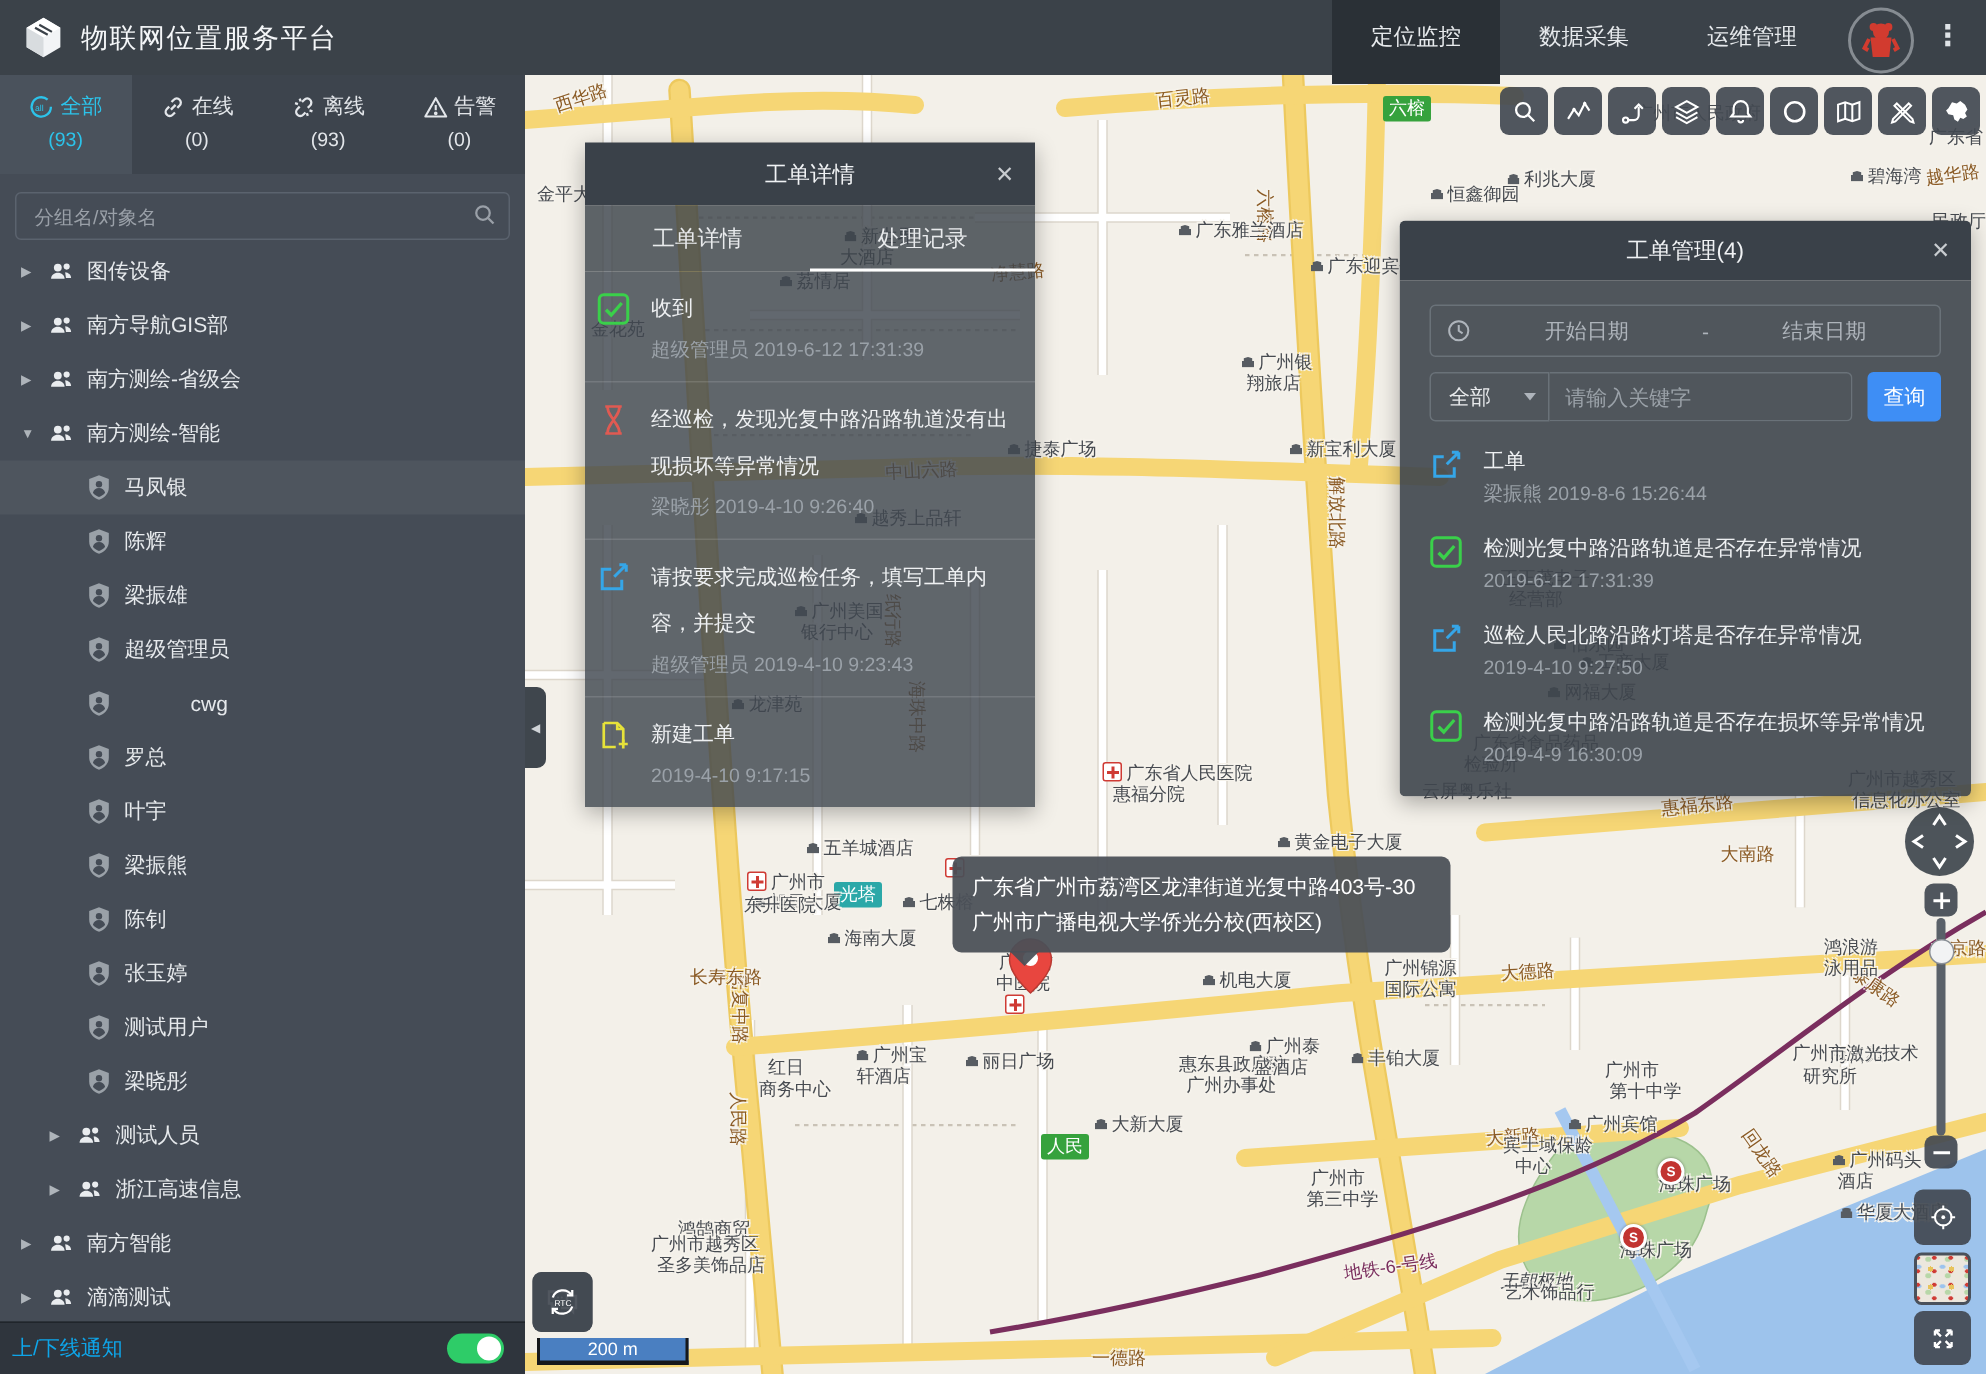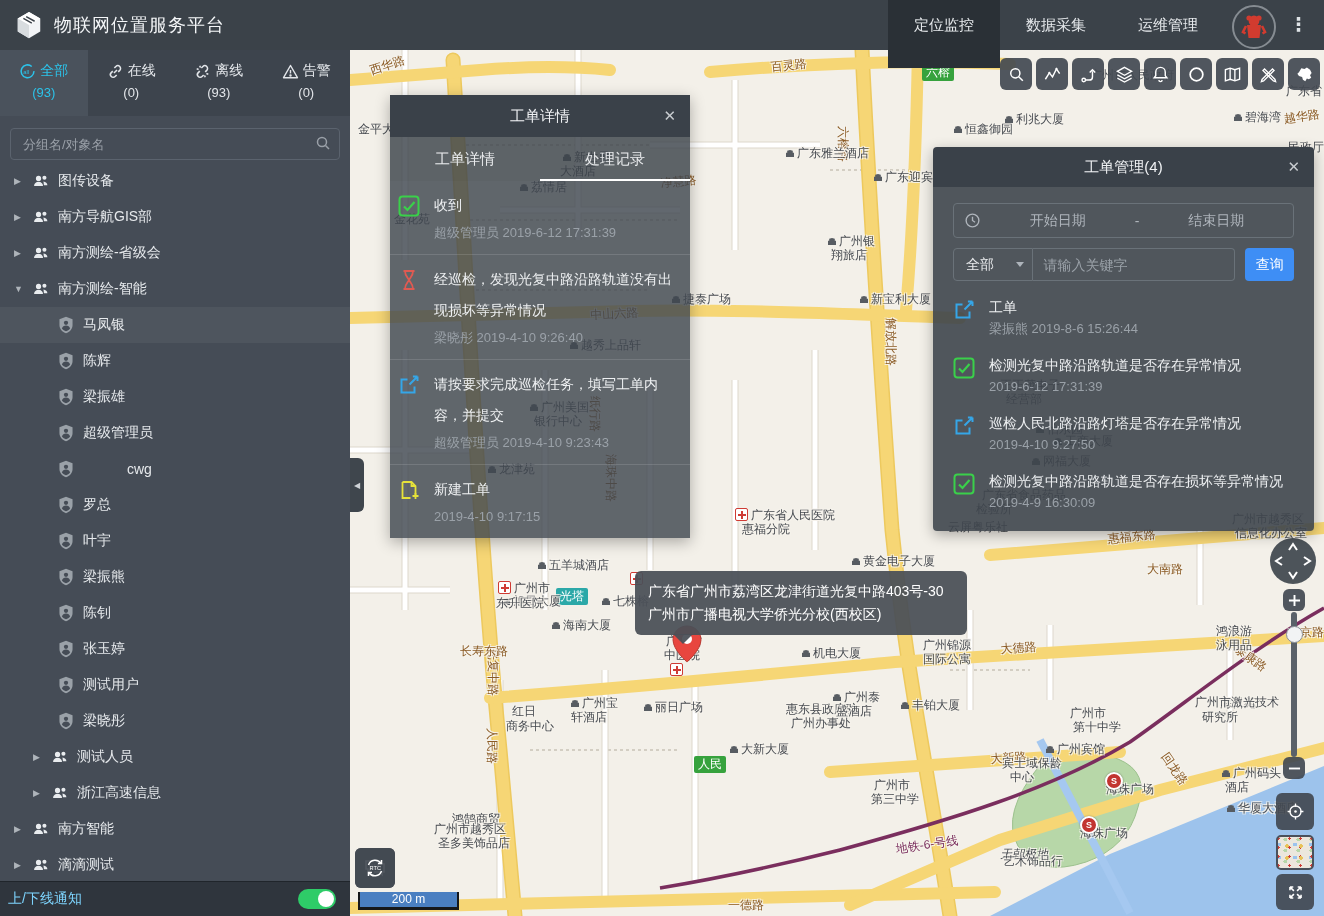--- a/index.html
+++ b/index.html
@@ -3,21 +3,21 @@
 <meta charset="utf-8">
 <style>
   html,body{margin:0;padding:0;background:#1d2126;font-family:"Liberation Sans","DejaVu Sans",sans-serif;}
   .screen{position:relative;width:1324px;height:916px;overflow:hidden;background:#f3f0e9;}
 
   
   .hdr{position:absolute;left:0;top:0;width:1324px;height:50px;background:#3b4249;display:flex;align-items:center;z-index:60;}
   .logo{width:30px;height:30px;margin-left:14px;}
   .hdr-title{color:#f4f6f8;font-size:18px;margin-left:10px;letter-spacing:1px;}
   .topnav{position:absolute;right:100px;top:0;height:50px;display:flex;}
-  .nav-item{height:68px;line-height:50px;padding:0 26px;color:#e7eaed;font-size:15px;cursor:pointer;}
+  .nav-item{height:56px;line-height:50px;padding:0 26px;color:#e7eaed;font-size:15px;cursor:pointer;}
   .nav-item.active{background:#2a3036;}
   .avatar{position:absolute;right:48px;top:5px;width:40px;height:40px;border-radius:50%;border:2px solid #868c92;background:#3b4249;display:flex;align-items:center;justify-content:center;overflow:hidden;}
   .more{position:absolute;right:16px;top:14px;color:#dfe3e7;font-size:19px;font-weight:bold;letter-spacing:0;line-height:22px;}
 
   
   .side{position:absolute;left:0;top:50px;width:350px;height:866px;background:#454c56;z-index:50;}
   .stabs{display:flex;height:66px;background:#3d444d;}
   .stab{width:87.5px;text-align:center;color:#e3e6ea;cursor:pointer;padding-top:12px;box-sizing:border-box;}
   .stab.active{background:#4a525c;color:#2cc3ea;}
   .stab-top{display:flex;align-items:center;justify-content:center;gap:4px;font-size:14px;}
@@ -28,21 +28,21 @@
   .ssearch input::placeholder{color:#9aa0a8;}
   .mag{position:absolute;right:9px;top:7px;}
   .tree{position:absolute;top:113px;left:0;right:0;bottom:34px;overflow:hidden;}
   .trow{height:36px;display:flex;align-items:center;color:#e6e9ec;font-size:14px;cursor:pointer;box-sizing:border-box;}
   .trow.sel{background:#4e555e;}
   .arr{width:18px;color:#aeb4ba;font-size:9px;}
   .nicon{width:24px;display:flex;}
   .nicon svg{width:18px;height:18px;}
   .nlabel{margin-left:2px;white-space:nowrap;}
   .sfoot{position:absolute;left:0;bottom:0;width:350px;height:34px;background:#2f353d;border-top:1px solid #20252b;display:flex;align-items:center;justify-content:space-between;}
-  .sfoot span{color:#7dd3fc;font-size:14px;margin-left:8px;text-align:right;}
+  .sfoot span{color:#0ea5e9;font-size:14px;margin-left:8px;text-align:right;}
   .toggle{width:38px;height:20px;border-radius:10px;background:#2ecc68;position:relative;margin-right:14px;cursor:pointer;}
   .toggle i{position:absolute;right:2px;top:2px;width:16px;height:16px;border-radius:50%;background:#fff;}
 
   
   .map{position:absolute;left:350px;top:50px;width:974px;height:866px;background:#f3f0e9;}
   .map svg.base{position:absolute;left:0;top:0;}
   .mlabel{position:absolute;font-size:12px;color:#474b51;white-space:nowrap;line-height:14px;z-index:5;
     text-shadow:-1px -1px 0 #f6f3ec,1px -1px 0 #f6f3ec,-1px 1px 0 #f6f3ec,1px 1px 0 #f6f3ec;}
   .mlabel.road{color:#8a5a24;}
   .mlabel.metrolbl{color:#7a2e5e;}

